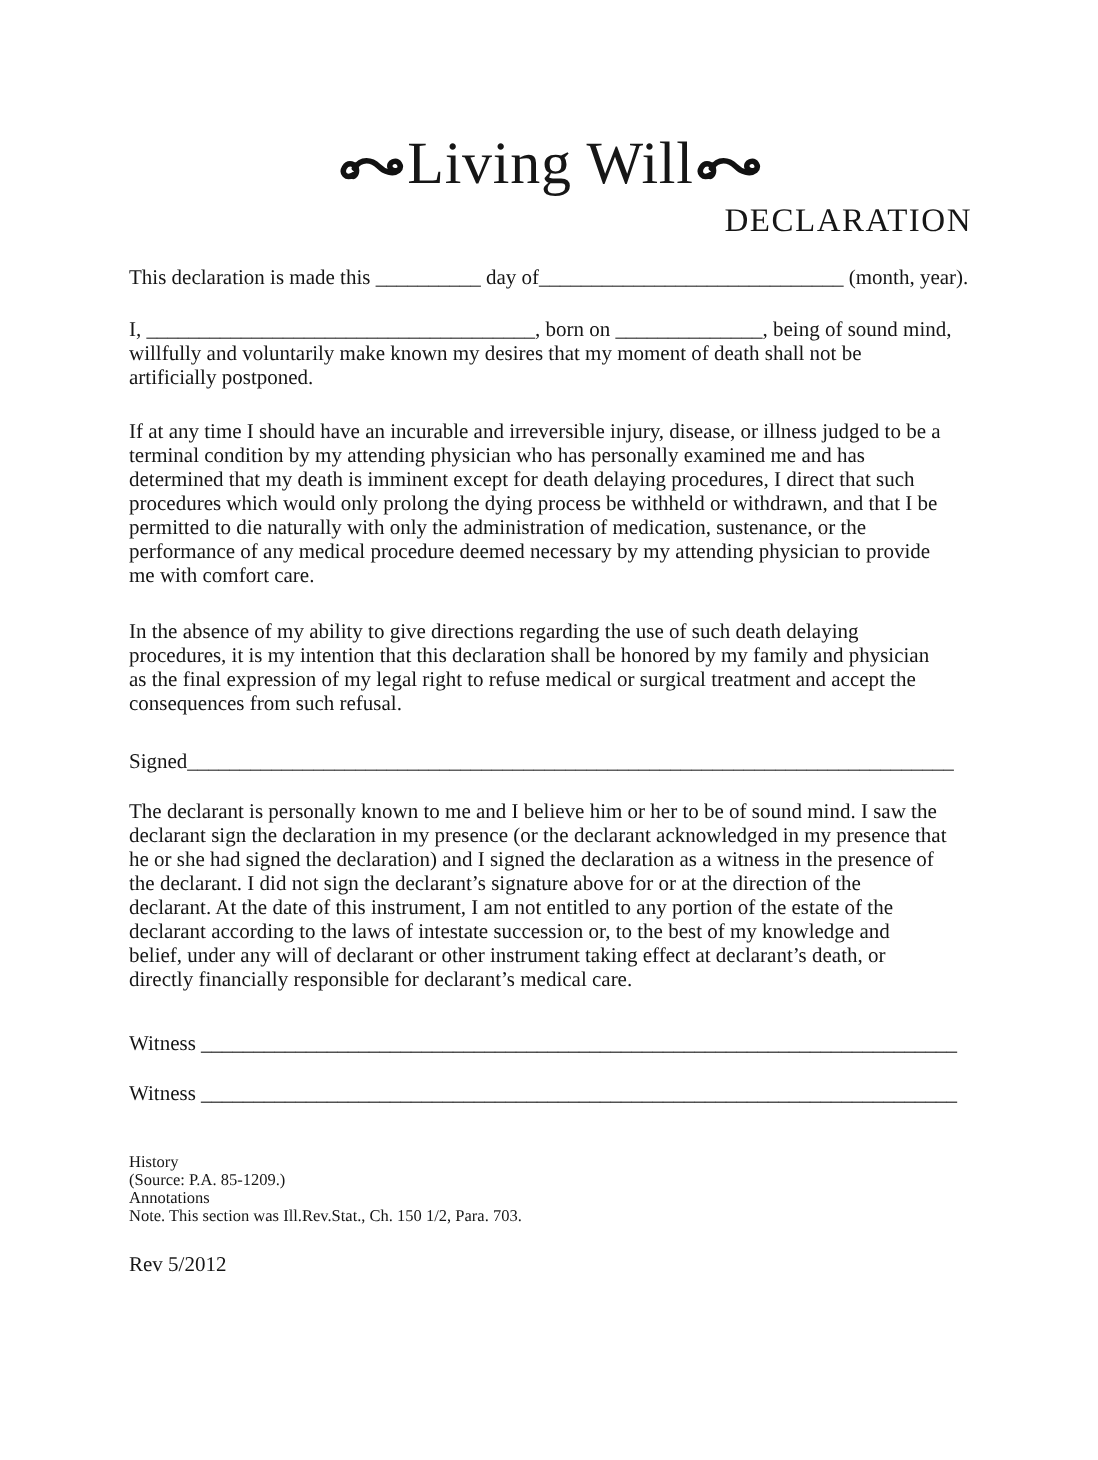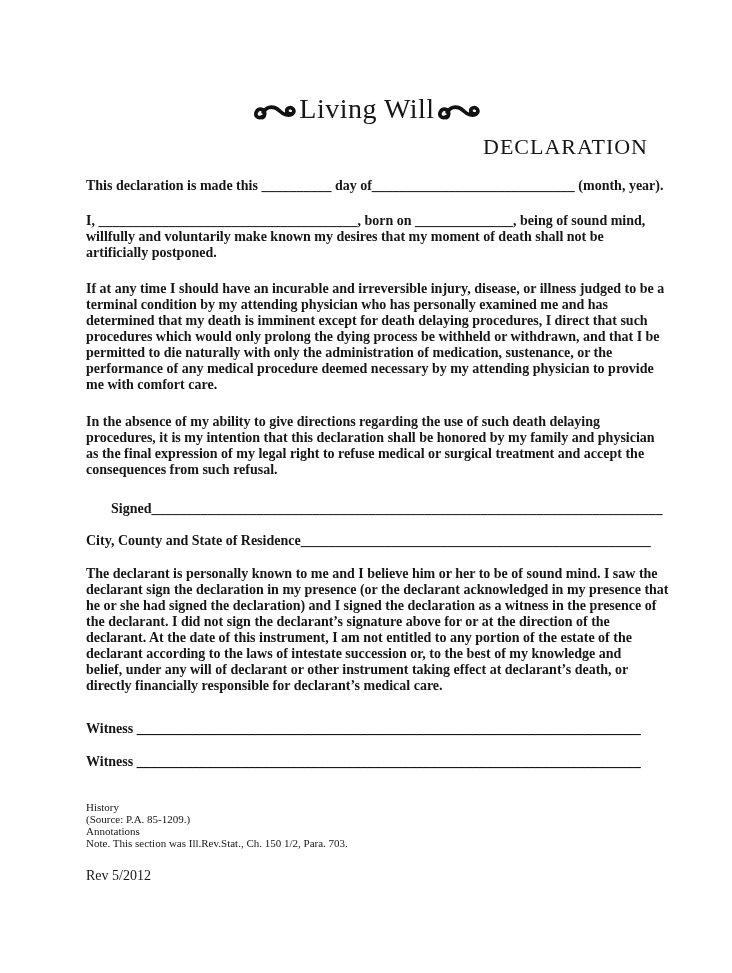--- a/index.html
+++ b/index.html
@@ -16,21 +16,21 @@
     overflow: hidden;
   }
   .title-row {
     display: flex;
     align-items: center;
     justify-content: center;
     gap: 2px;
     height: 46px;
   }
   .doc-title {
-    font-size: 28px;
+    font-size: 40px;
     font-weight: 400;
     line-height: 46px;
     letter-spacing: 0.5px;
     white-space: pre;
   }
   .fleuron {
     width: 44px;
     height: 28px;
     color: #111111;
     transform: translateY(4px);
@@ -40,34 +40,33 @@
     text-align: right;
     font-size: 22px;
     line-height: 26px;
     letter-spacing: 1px;
     white-space: pre;
   }
   .line, .para {
     font-size: 14px;
     line-height: 16px;
     white-space: pre;
-    font-weight: bold;
   }
   .footnotes {
     font-size: 11px;
     line-height: 12px;
     white-space: pre;
   }
   .rev { font-size: 14px; line-height: 16px; white-space: pre; }
   .wit-rule { color: #000000; }
   .mt-intro        { margin-top: 18px; }
   .mt-identity     { margin-top: 19px; }
   .mt-directive    { margin-top: 20px; }
   .mt-intention    { margin-top: 21px; }
-  .mt-signed       { margin-top: 23px; margin-left: 25px; }
+  .mt-signed       { margin-top: 23px; }
   .mt-city         { margin-top: 16px; }
   .mt-witness-stmt { margin-top: 17px; }
   .mt-witness1     { margin-top: 27px; }
   .mt-witness2     { margin-top: 17px; }
   .mt-foot         { margin-top: 31px; }
   .mt-rev          { margin-top: 19px; }
 </style>
 </head>
 <body>
 
@@ -99,21 +98,20 @@
 performance of any medical procedure deemed necessary by my attending physician to provide
 me with comfort care.</p>
 
   <p class="para mt-intention">In the absence of my ability to give directions regarding the use of such death delaying
 procedures, it is my intention that this declaration shall be honored by my family and physician
 as the final expression of my legal right to refuse medical or surgical treatment and accept the
 consequences from such refusal.</p>
 
   <p class="line mt-signed">Signed_________________________________________________________________________</p>
 
-  <p class="line mt-city">City, County and State of Residence__________________________________________________</p>
 
   <p class="para mt-witness-stmt">The declarant is personally known to me and I believe him or her to be of sound mind. I saw the
 declarant sign the declaration in my presence (or the declarant acknowledged in my presence that
 he or she had signed the declaration) and I signed the declaration as a witness in the presence of
 the declarant. I did not sign the declarant’s signature above for or at the direction of the
 declarant. At the date of this instrument, I am not entitled to any portion of the estate of the
 declarant according to the laws of intestate succession or, to the best of my knowledge and
 belief, under any will of declarant or other instrument taking effect at declarant’s death, or
 directly financially responsible for declarant’s medical care.</p>
 

